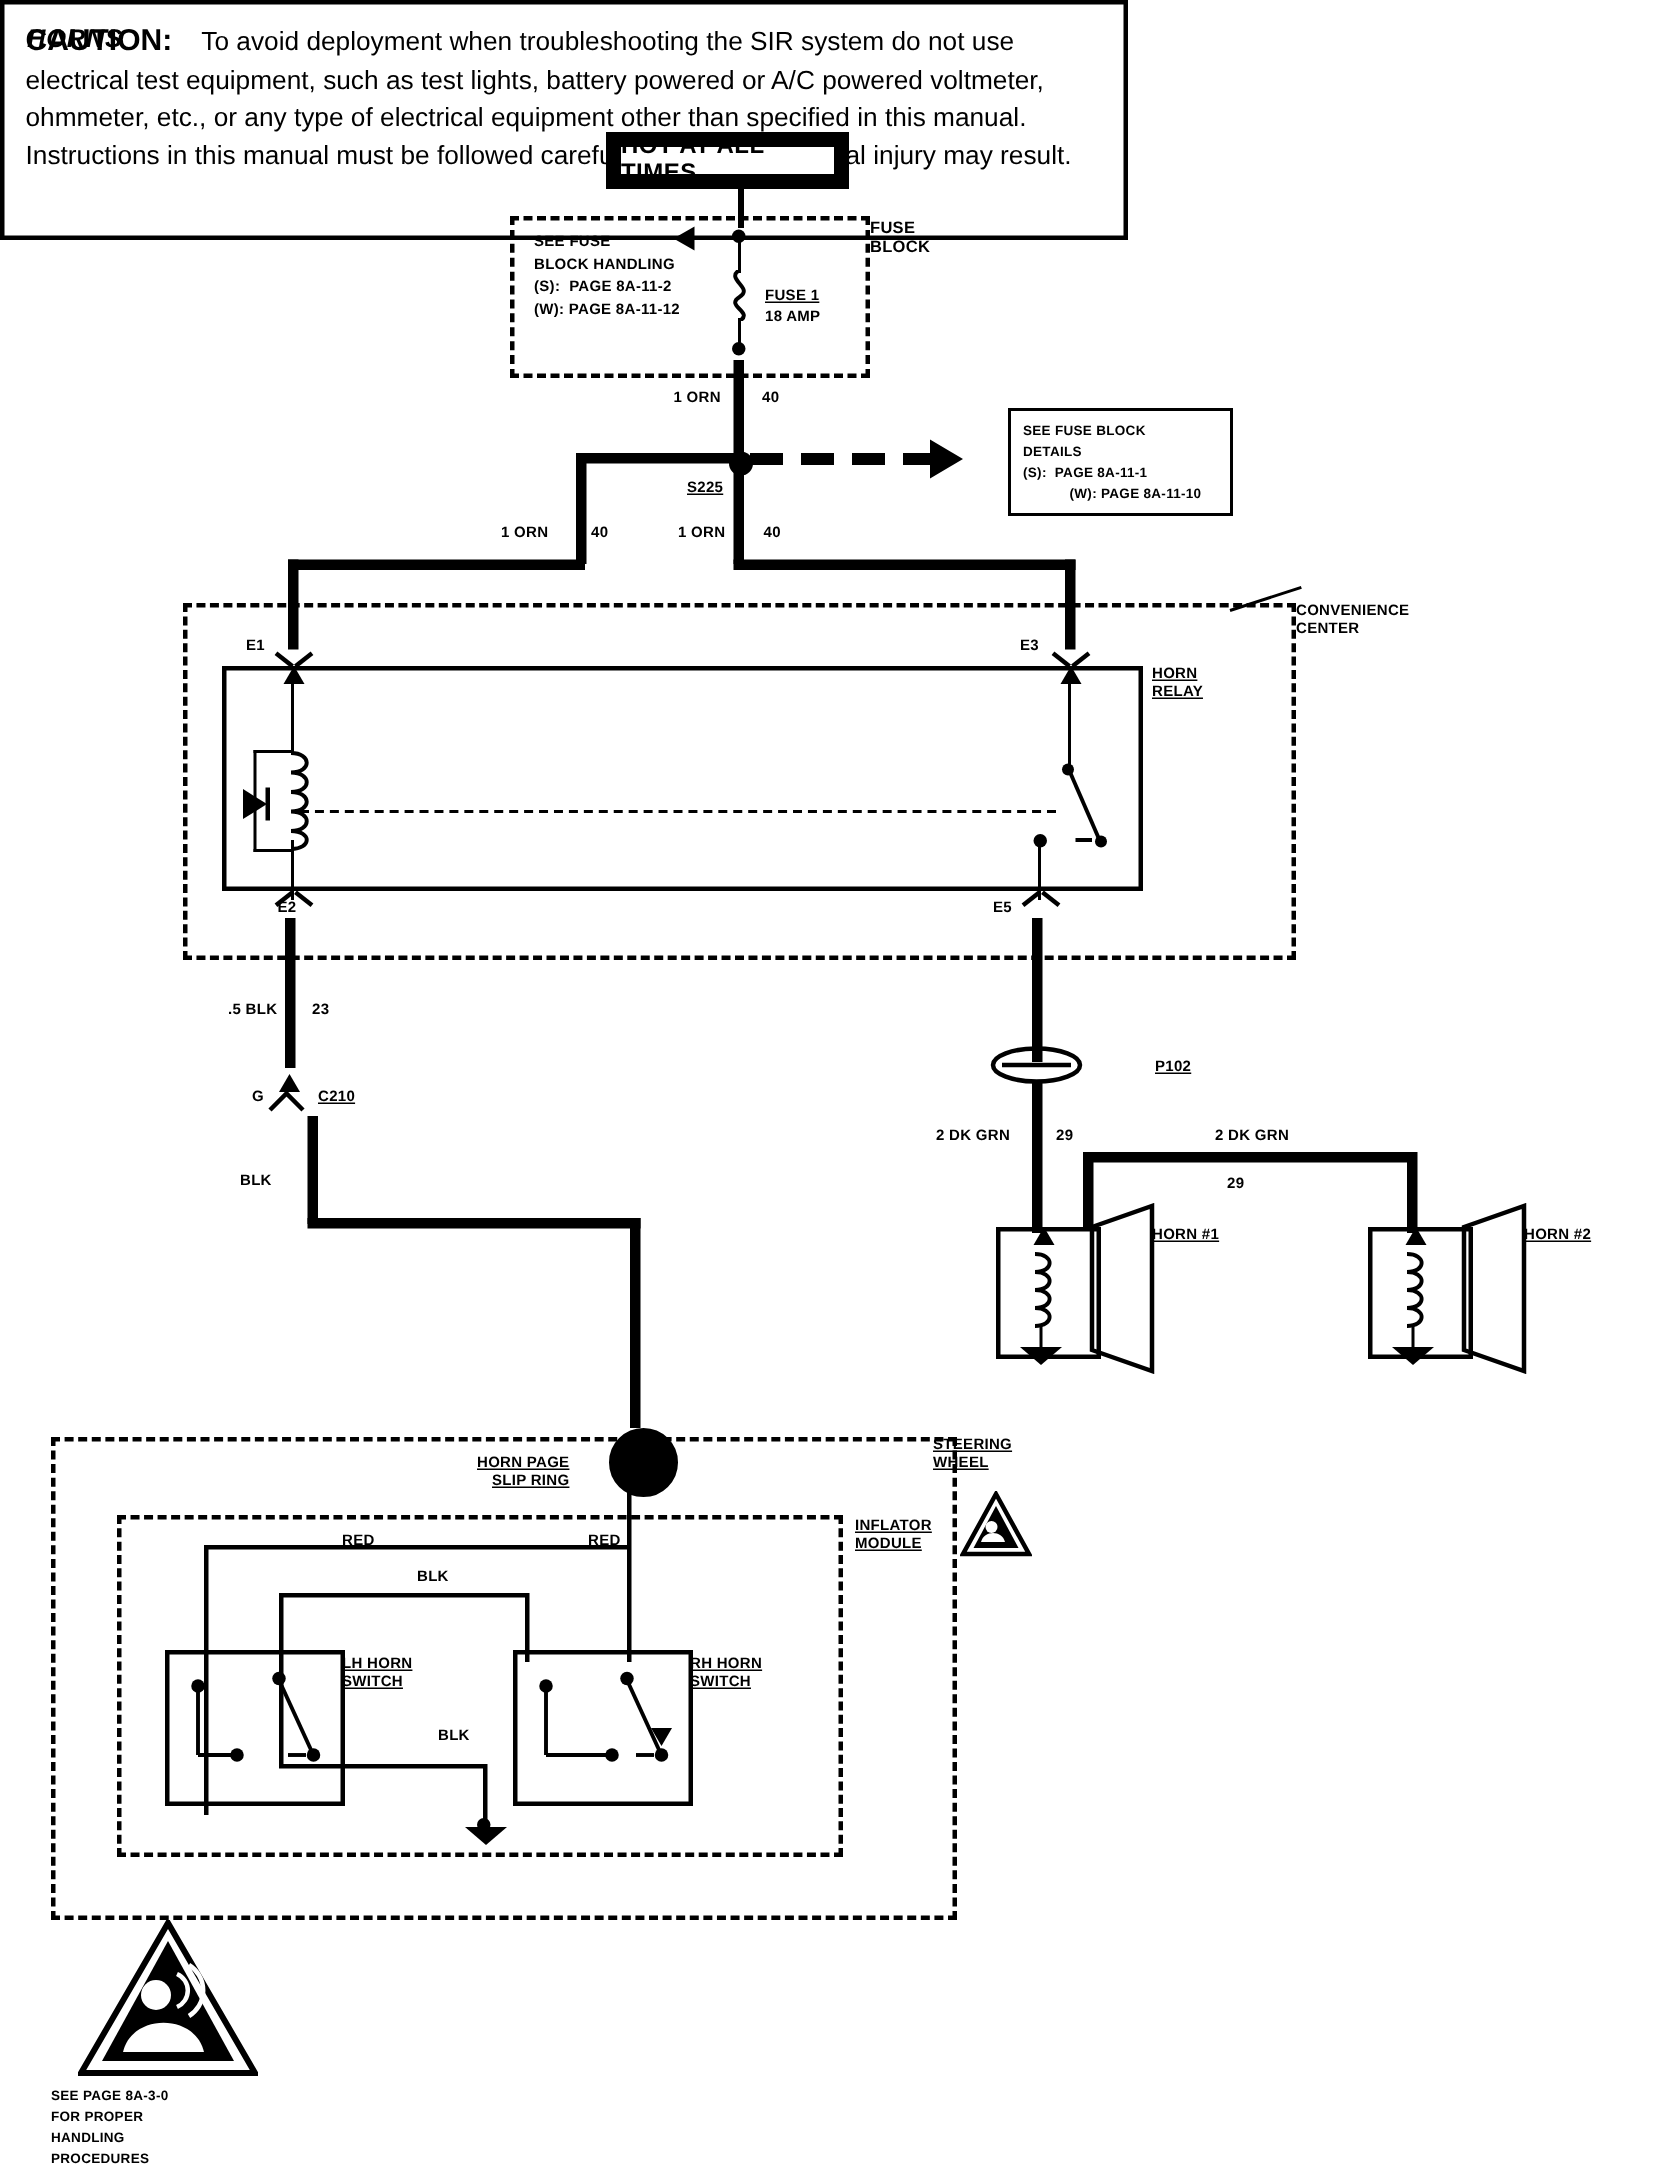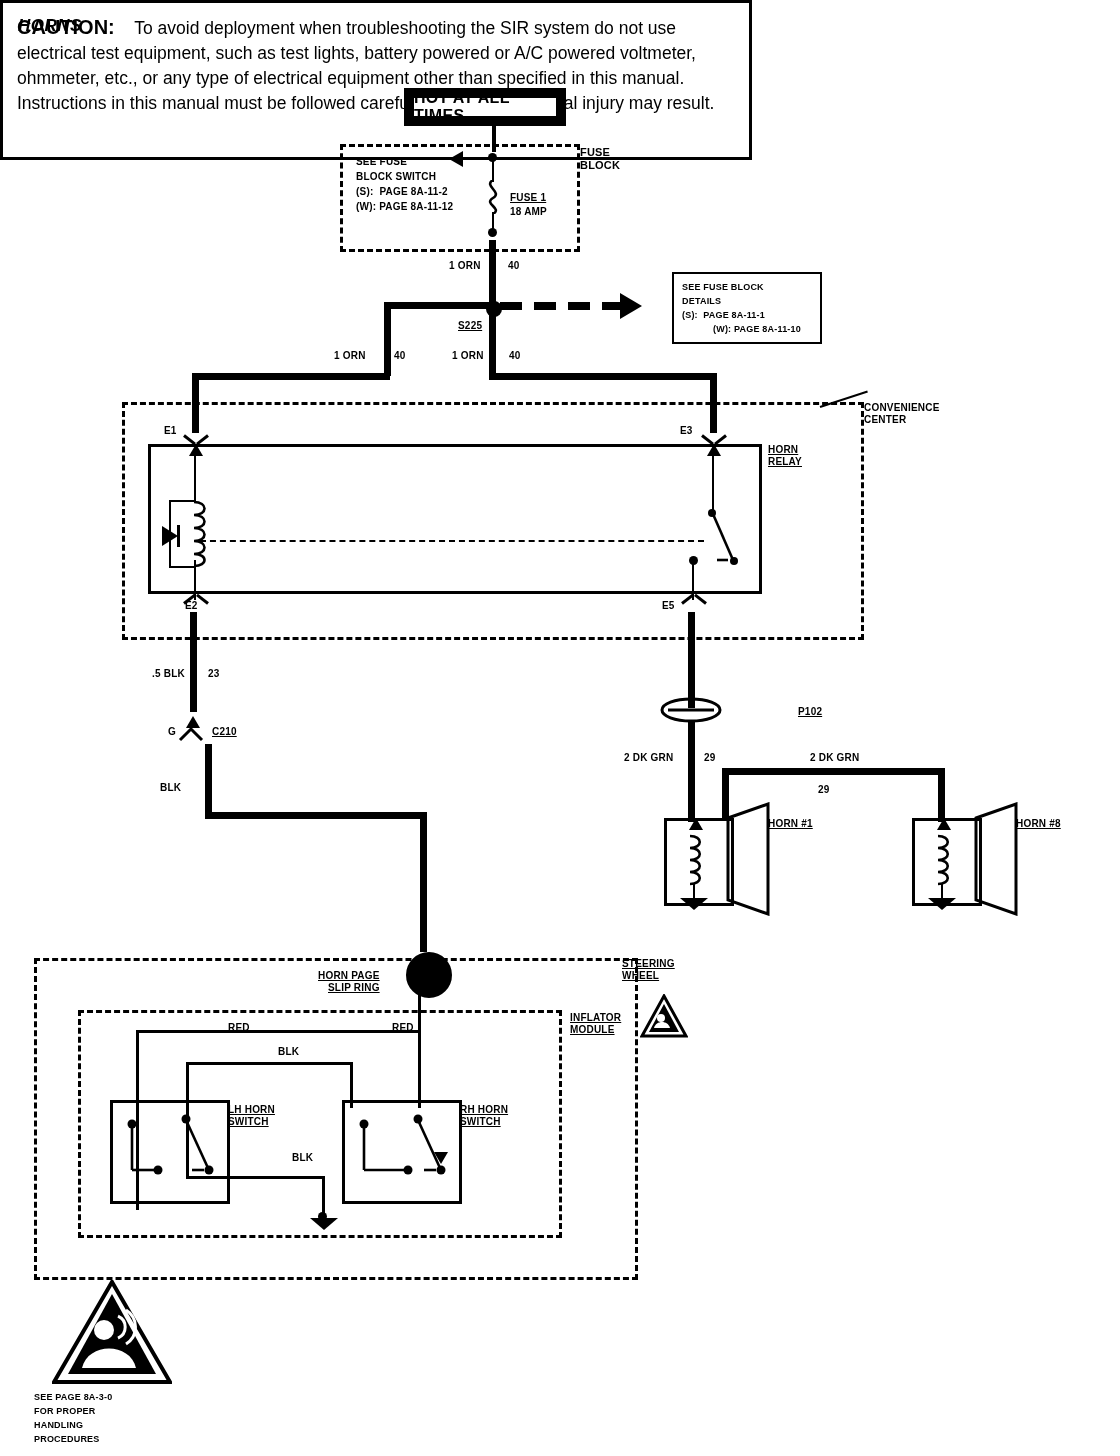--- a/index.html
+++ b/index.html
@@ -174,21 +174,21 @@
       </div>
   </div>
 
   <div class="w thin-v" style="left:492px; top:126px; height:26px; width:4px;"></div>
 
   <div class="dashbox" style="left:340px; top:144px; width:234px; height:102px;"></div>
   <div class="abs lbl" style="left:580px; top:146px;">FUSE
 BLOCK</div>
 
   <div class="abs lbl sm" style="left:356px; top:156px;">SEE FUSE</div>
-  <div class="abs lbl sm" style="left:356px; top:171px;">BLOCK SWITCH</div>
+  <div class="abs lbl sm" style="left:356px; top:171px;">BLOCK HANDLING</div>
   <div class="abs lbl sm" style="left:356px; top:186px;">(S):  PAGE 8A-11-2</div>
   <div class="abs lbl sm" style="left:356px; top:201px;">(W): PAGE 8A-11-12</div>
 
   <div class="w hair-h" style="left:462px; top:158px; width:34px;"></div>
   <div class="tri-left" style="left:449px; top:151px;"></div>
   <div class="dot sm" style="left:488px; top:153px;"></div>
 
   <div class="w hair-v" style="left:492px; top:158px; height:24px;"></div>
   <svg class="abs" style="left:480px; top:180px;" width="30" height="34" viewBox="0 0 30 34">
     <path d="M13 0 C 3 6, 23 12, 13 18 C 3 24, 23 28, 13 34" fill="none" stroke="#000" stroke-width="2.6"></path>
@@ -294,21 +294,21 @@
   <div class="abs lbl sm" style="left:160px; top:782px;">BLK</div>
   <div class="w thick-h" style="left:205px; top:812px; width:222px;"></div>
   <div class="w thick-v" style="left:420px; top:812px; height:140px;"></div>
 
   <div class="w thick-v" style="left:688px; top:612px; height:96px;"></div>
 
   <svg class="abs" style="left:660px; top:692px;" width="62" height="36" viewBox="0 0 62 36">
     <ellipse cx="31" cy="18" rx="29" ry="11" fill="none" stroke="#000" stroke-width="3"></ellipse>
     <line x1="8" y1="18" x2="54" y2="18" stroke="#000" stroke-width="3"></line>
   </svg>
-  <div class="abs lbl sm u" style="left:754px; top:706px;padding-left:44px;">P102</div>
+  <div class="abs lbl sm u" style="left:726px; top:706px;padding-left:44px;">P102</div>
 
   <div class="w thick-v" style="left:688px; top:722px; height:100px;"></div>
   <div class="abs lbl sm" style="left:624px; top:752px;">2 DK GRN</div>
   <div class="abs lbl sm" style="left:704px; top:752px;">29</div>
 
   <div class="w thick-h" style="left:722px; top:768px; width:222px;"></div>
   <div class="w thick-v" style="left:722px; top:768px; height:52px;"></div>
   <div class="w thick-v" style="left:938px; top:768px; height:54px;"></div>
   <div class="abs lbl sm" style="left:810px; top:752px;">2 DK GRN</div>
   <div class="abs lbl sm" style="left:818px; top:784px;">29</div>
@@ -332,21 +332,21 @@
     <polygon points="2,16 42,2 42,112 2,98" fill="none" stroke="#000" stroke-width="3"></polygon>
   </svg>
   <div class="tri-up" style="left:937px; top:818px;"></div>
   <svg class="abs" style="left:934px; top:834px;" width="20" height="52" viewBox="0 0 20 52">
     <path d="M4 2 C 17 2, 17 14, 4 14 C 17 14, 17 26, 4 26 C 17 26, 17 38, 4 38 C 17 38, 17 50, 4 50" fill="none" stroke="#000" stroke-width="2.6"></path>
   </svg>
   <div class="w hair-v" style="left:941px; top:884px; height:16px;"></div>
   <svg class="abs" style="left:926px; top:896px;" width="32" height="16" viewBox="0 0 32 16">
     <polygon points="2,2 30,2 16,14" fill="#000"></polygon>
   </svg>
-  <div class="abs lbl sm u" style="left:1016px; top:818px;">HORN #8</div>
+  <div class="abs lbl sm u" style="left:1016px; top:818px;">HORN #2</div>
 
   <div class="dashbox" style="left:34px; top:958px; width:598px; height:316px;"></div>
   <div class="abs lbl sm u" style="left:622px; top:958px;">STEERING
 WHEEL</div>
 
   <div class="abs" style="left:406px; top:952px; width:40px; height:40px; border:3px solid #000; border-radius:50%; background:#000;"></div>
   <div class="abs lbl sm u" style="left:318px; top:970px; text-align:right;">HORN PAGE
 SLIP RING</div>
 
   <div class="dashbox" style="left:78px; top:1010px; width:478px; height:222px;"></div>

